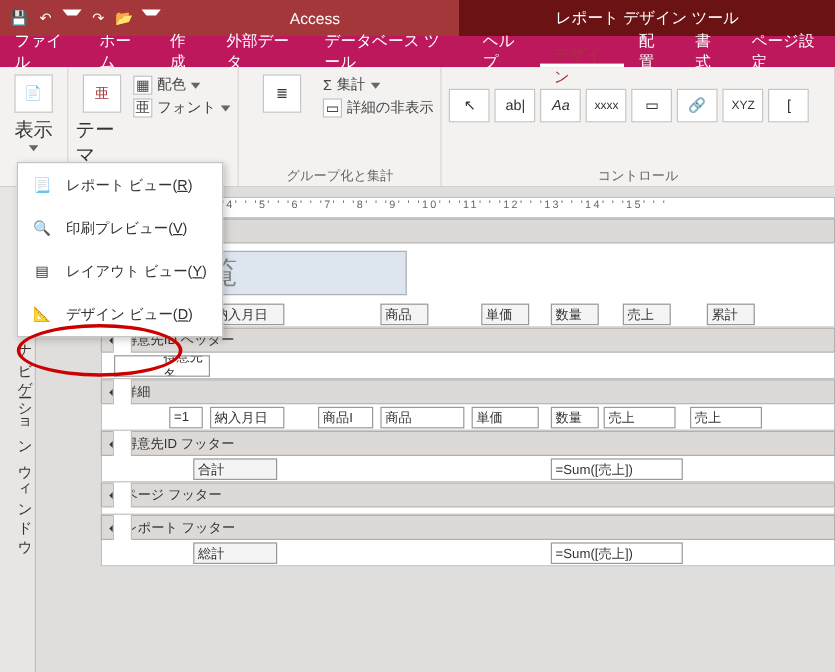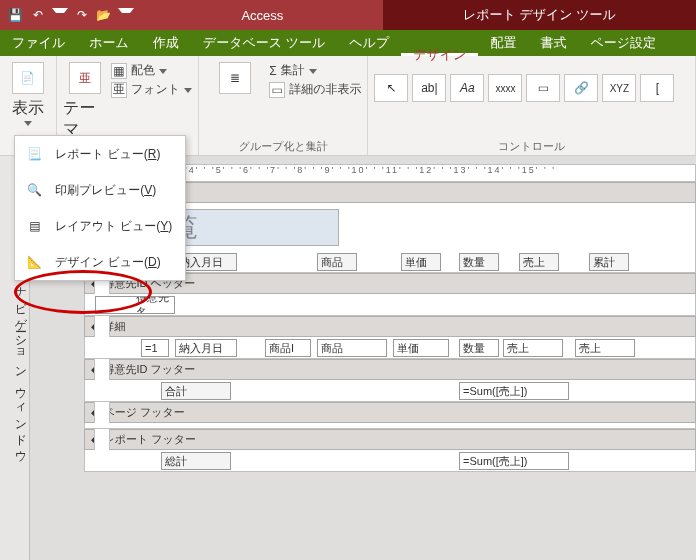--- a/index.html
+++ b/index.html
@@ -2,21 +2,21 @@
 <html><head>
 <meta charset="utf-8">
 <style>
   * { box-sizing: border-box; margin: 0; padding: 0; font-family: "Meiryo UI", "Yu Gothic UI", sans-serif; }
   body { width: 696px; height: 560px; overflow: hidden; background: #e8e8e8; font-size: 12px; color: #333; }
   .titlebar { height: 30px; background: linear-gradient(to right, #a4373a 0%, #a4373a 55%, #6a1214 55%, #6a1214 100%); display: flex; align-items: center; color: #fff; }
   .qat { display: flex; align-items: center; gap: 6px; padding: 0 8px; }
   .qat .icon { width: 16px; height: 16px; display: flex; align-items: center; justify-content: center; }
   .title-center { flex: 1; text-align: center; font-size: 13px; }
   .title-right { width: 45%; text-align: center; font-size: 13px; }
-  .tabbar { height: 26px; background: #4d7c0f; display: flex; align-items: stretch; }
+  .tabbar { height: 26px; background: #be185d; display: flex; align-items: stretch; }
   .tab { padding: 0 12px; display: flex; align-items: center; color: #fff; font-size: 13px; cursor: pointer; }
   .tab.active { background: #fff; color: #a4373a; margin-top: 23px; }
   .ribbon { height: 100px; background: #f3f2f1; border-bottom: 1px solid #d0cfce; display: flex; }
   .ribgroup { border-right: 1px solid #d8d6d4; padding: 2px 6px 0 6px; display: flex; flex-direction: column; }
   .ribgroup .body { flex: 1; display: flex; align-items: flex-start; gap: 4px; }
   .ribgroup .label { height: 16px; text-align: center; font-size: 11px; color: #666; }
   .bigbtn { width: 44px; display: flex; flex-direction: column; align-items: center; justify-content: center; padding-top: 4px; }
   .bigbtn .iconbox { width: 32px; height: 32px; border: 1px solid #c6c5c3; background: #fff; display: flex; align-items: center; justify-content: center; }
   .bigbtn .txt { font-size: 16px; margin-top: 4px; }
   .tri { width: 0; height: 0; border-left: 4px solid transparent; border-right: 4px solid transparent; border-top: 5px solid #666; margin-top: 2px; }
@@ -63,20 +63,21 @@
     <span class="icon tri" style="border-top-color:#fff;"></span>
   </div>
   <div class="title-center">Access</div>
   <div class="title-right">レポート デザイン ツール</div>
 </div>
 
 <div class="tabbar">
   <div class="tab">ファイル</div>
   <div class="tab">ホーム</div>
   <div class="tab">作成</div>
+  <div class="tab">外部データ</div>
   <div class="tab">データベース ツール</div>
   <div class="tab">ヘルプ</div>
   <div class="tab active">デザイン</div>
   <div class="tab">配置</div>
   <div class="tab">書式</div>
   <div class="tab">ページ設定</div>
 </div>
 
 <div class="ribbon">
   <div class="ribgroup">

